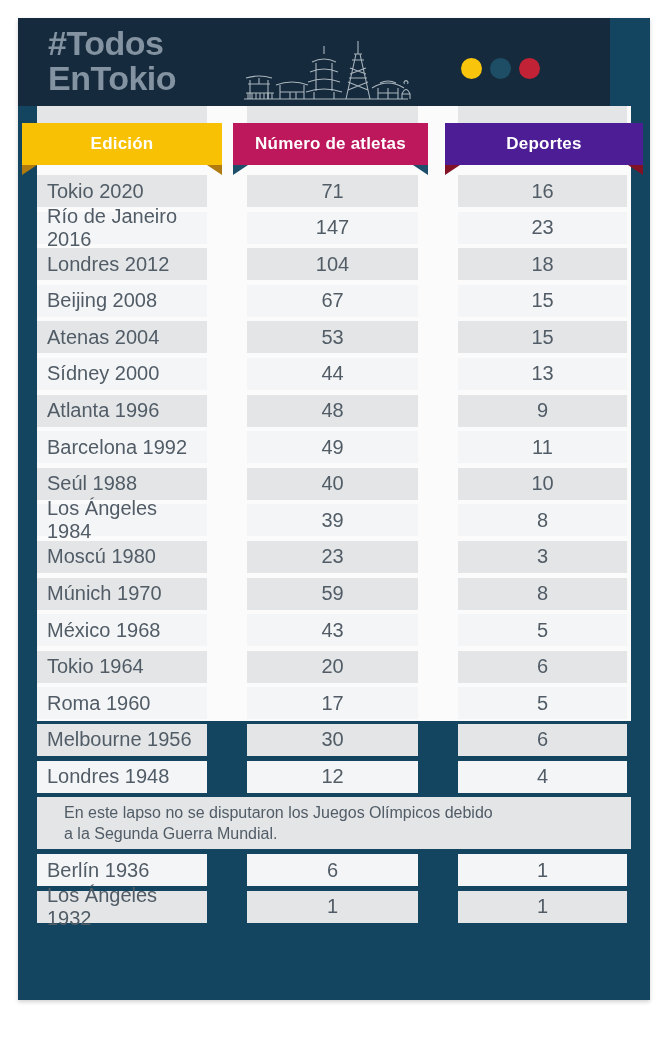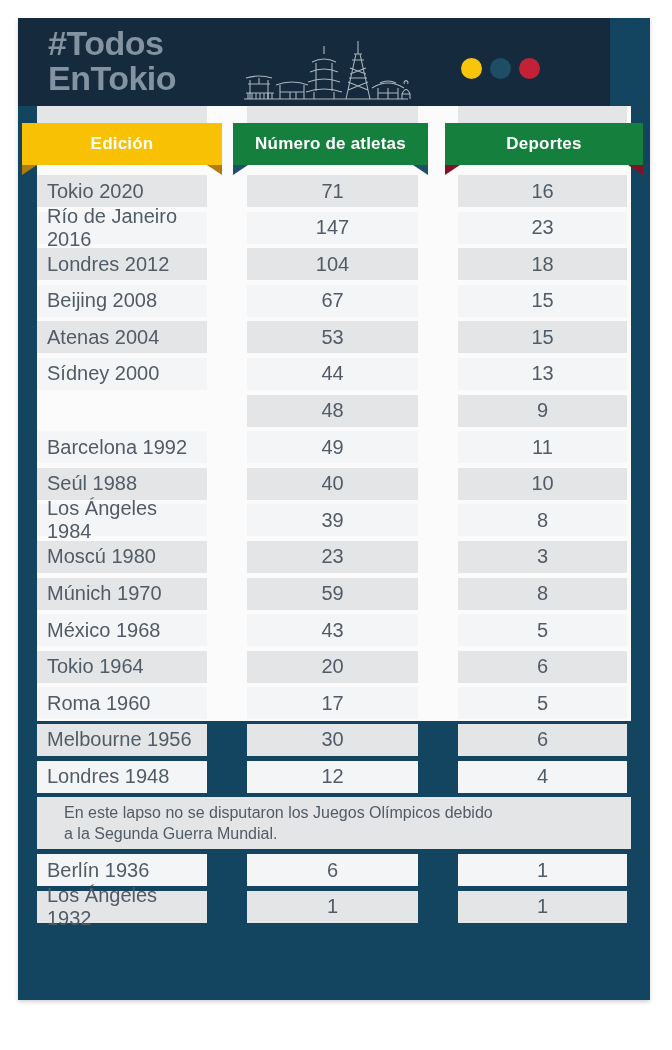--- a/index.html
+++ b/index.html
@@ -77,26 +77,26 @@
   <div class="tbody">
     <div class="tab t1"></div>
     <div class="tab t2"></div>
     <div class="tab t3"></div>
 
     <div class="ribbon r1" style="background: rgb(248, 193, 3);">
       <span>Edición</span>
       <span class="fold fl" style="background: rgb(176, 124, 16);"></span>
       <span class="fold fr" style="background: rgb(176, 124, 16);"></span>
     </div>
-    <div class="ribbon r2" style="background: #15803d;">
+    <div class="ribbon r2" style="background: #be185d;">
       <span>Número de atletas</span>
       <span class="fold fl" style="background: rgb(29, 79, 107);"></span>
       <span class="fold fr" style="background: rgb(29, 79, 107);"></span>
     </div>
-    <div class="ribbon r3" style="background: #15803d;">
+    <div class="ribbon r3" style="background: #4c1d95;">
       <span>Deportes</span>
       <span class="fold fl" style="background: rgb(129, 18, 38);"></span>
       <span class="fold fr" style="background: rgb(129, 18, 38);"></span>
     </div>
 
     <div class="rows" id="rows">
         <div class="row">
           <div class="cell c1 dark">Tokio 2020</div>
           <div class="cell c2 dark">71</div>
           <div class="cell c3 dark">16</div>
@@ -120,20 +120,21 @@
           <div class="cell c1 dark">Atenas 2004</div>
           <div class="cell c2 dark">53</div>
           <div class="cell c3 dark">15</div>
         </div>
         <div class="row">
           <div class="cell c1 light">Sídney 2000</div>
           <div class="cell c2 light">44</div>
           <div class="cell c3 light">13</div>
         </div>
         <div class="row">
+          <div class="cell c1 dark">Atlanta 1996</div>
           <div class="cell c2 dark">48</div>
           <div class="cell c3 dark">9</div>
         </div>
         <div class="row">
           <div class="cell c1 light">Barcelona 1992</div>
           <div class="cell c2 light">49</div>
           <div class="cell c3 light">11</div>
         </div>
         <div class="row">
           <div class="cell c1 dark">Seúl 1988</div>

